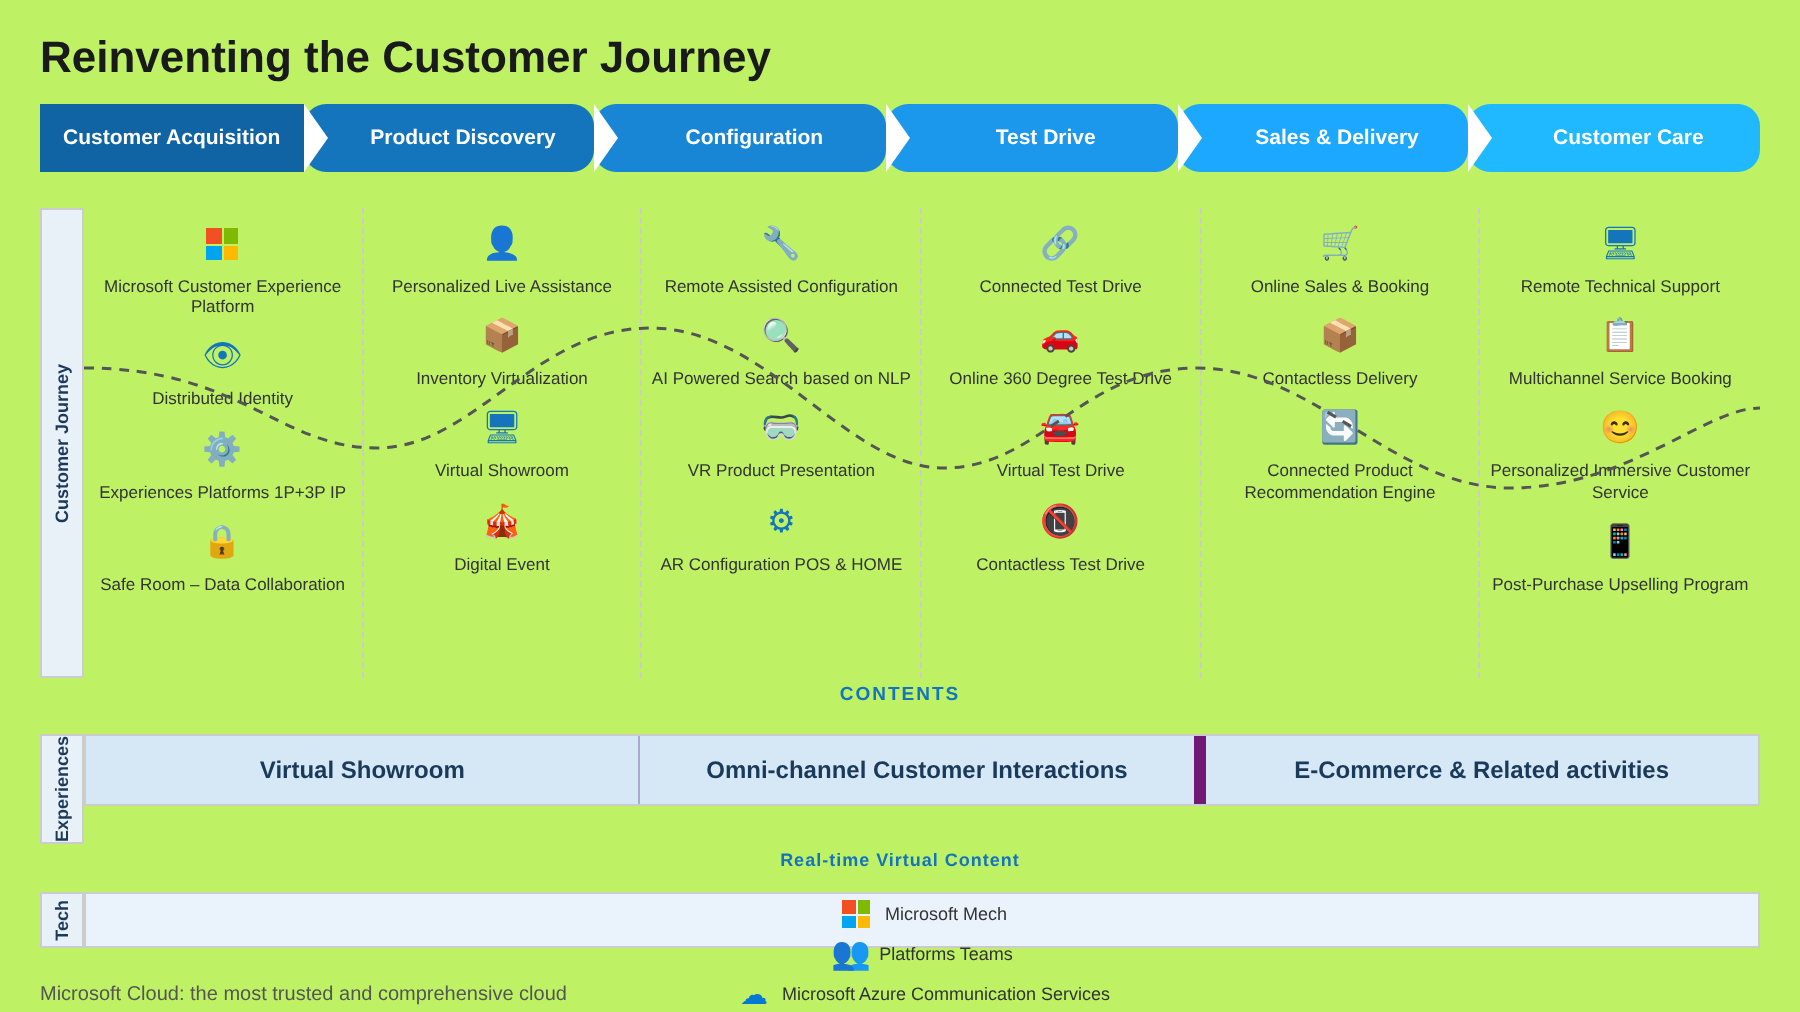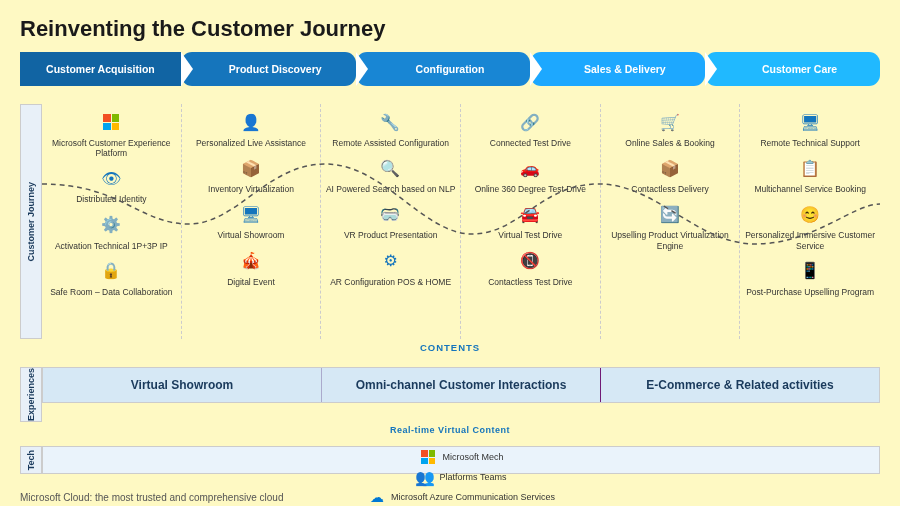--- a/index.html
+++ b/index.html
@@ -8,21 +8,21 @@
       background: #fff;
       width: 900px;
       height: 506px;
       overflow: hidden;
       font-size: 11px;
     }
     .page {
       width: 900px;
       height: 506px;
       padding: 16px 20px 10px 20px;
-      background: #fef9c3;
+      background: #bef264;
     }
     .main-title {
       font-size: 22px;
       font-weight: 600;
       color: #1a1a1a;
       margin-bottom: 10px;
     }
 
     
     .chevron-nav {
@@ -214,20 +214,23 @@
   <div class="chevron-nav">
     <div class="chevron-item ch1">
       <span>Customer Acquisition</span>
     </div>
     <div class="chevron-item ch2">
       <span>Product Discovery</span>
     </div>
     <div class="chevron-item ch3">
       <span>Configuration</span>
     </div>
+    <div class="chevron-item ch4">
+      <span>Test Drive</span>
+    </div>
     <div class="chevron-item ch5">
       <span>Sales &amp; Delivery</span>
     </div>
     <div class="chevron-item ch6">
       <span>Customer Care</span>
     </div>
   </div>
 
   <div class="labeled-row">
     <div class="row-side-label">
@@ -247,21 +250,21 @@
                 </div>
             </div>
             <div class="item-text">Microsoft Customer Experience Platform</div>
           </div>
           <div class="item-block">
             <div class="item-icon">👁</div>
             <div class="item-text">Distributed Identity</div>
           </div>
           <div class="item-block">
             <div class="item-icon">⚙️</div>
-            <div class="item-text">Activation Technical 1P+3P IP</div>
+            <div class="item-text">Experiences Platforms 1P+3P IP</div>
           </div>
           <div class="item-block">
             <div class="item-icon">🔒</div>
             <div class="item-text">Safe Room – Data Collaboration</div>
           </div>
         </div>
 
         <div class="journey-col">
           <div class="item-block">
             <div class="item-icon">👤</div>
@@ -323,21 +326,21 @@
           <div class="item-block">
             <div class="item-icon">🛒</div>
             <div class="item-text">Online Sales &amp; Booking</div>
           </div>
           <div class="item-block">
             <div class="item-icon">📦</div>
             <div class="item-text">Contactless Delivery</div>
           </div>
           <div class="item-block">
             <div class="item-icon">🔄</div>
-            <div class="item-text">Upselling Product Virtualization Engine</div>
+            <div class="item-text">Connected Product Recommendation Engine</div>
           </div>
         </div>
 
         <div class="journey-col">
           <div class="item-block">
             <div class="item-icon">🖥</div>
             <div class="item-text">Remote Technical Support</div>
           </div>
           <div class="item-block">
             <div class="item-icon">📋</div>
@@ -363,21 +366,21 @@
   <div class="contents-label">CONTENTS</div>
 
   <div class="labeled-row">
     <div class="row-side-label">
       <span>Experiences</span>
     </div>
     <div class="row-content" style="display:flex; height:36px; border:1px solid #ccc; background:#d6e8f5;">
       <div class="exp-cell exp-cell1" style="border-right:1px solid #aac;">
         <span>Virtual Showroom</span>
       </div>
-      <div class="exp-cell exp-cell2" style="border-right:1px solid #701a75;">
+      <div class="exp-cell exp-cell2" style="border-right:6px solid #701a75;">
         <span>Omni-channel Customer Interactions</span>
       </div>
       <div class="exp-cell exp-cell3">
         <span>E-Commerce &amp; Related activities</span>
       </div>
     </div>
   </div>
 
   <div class="real-time-label">Real-time Virtual Content</div>
 

